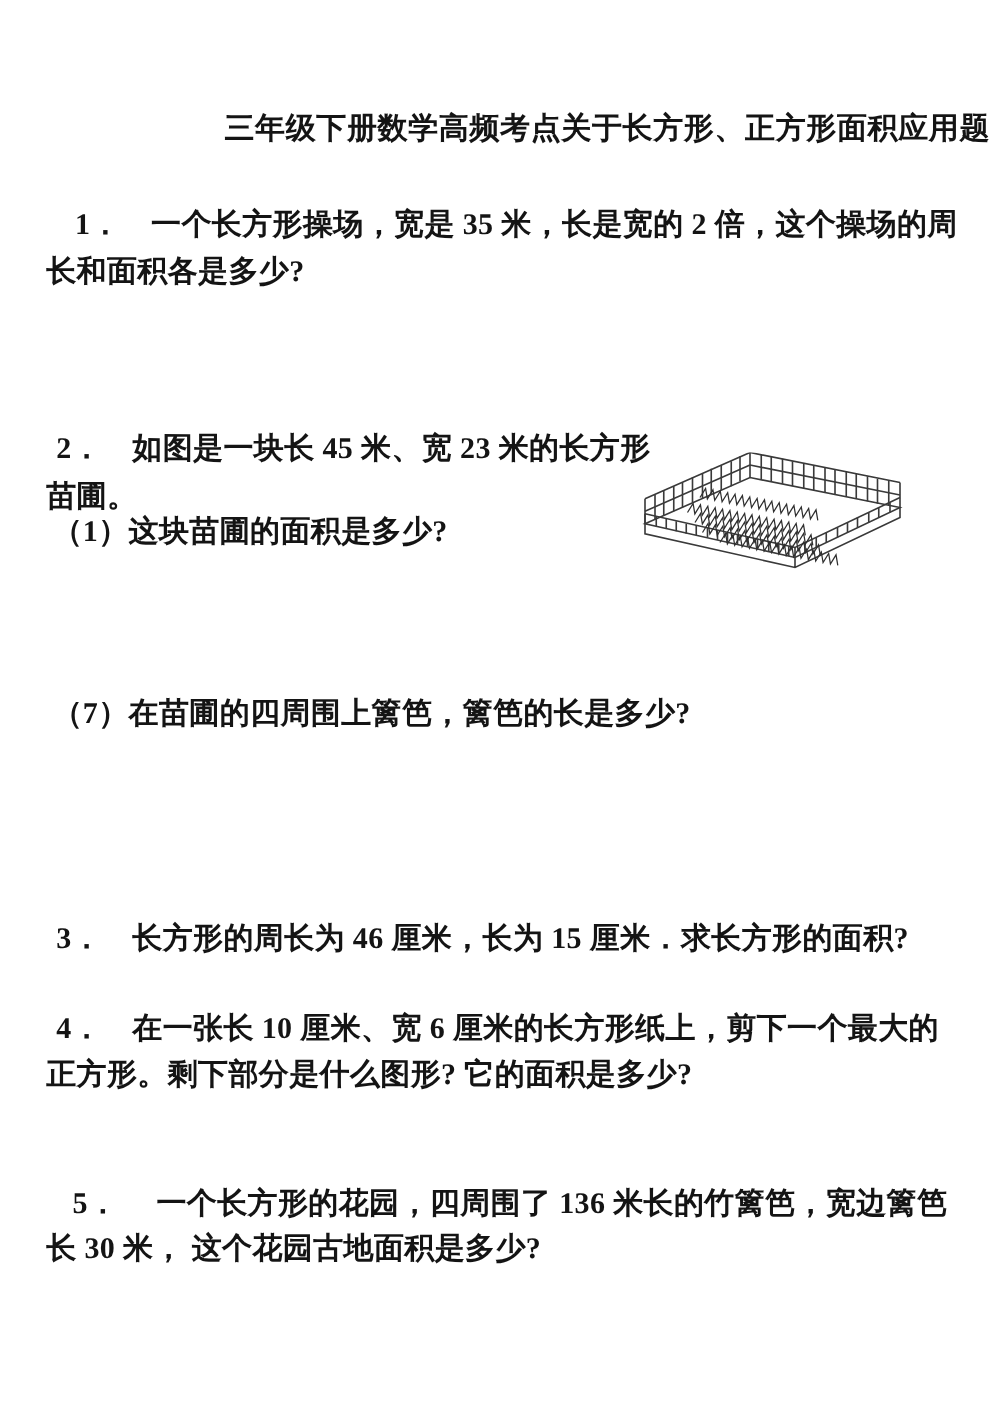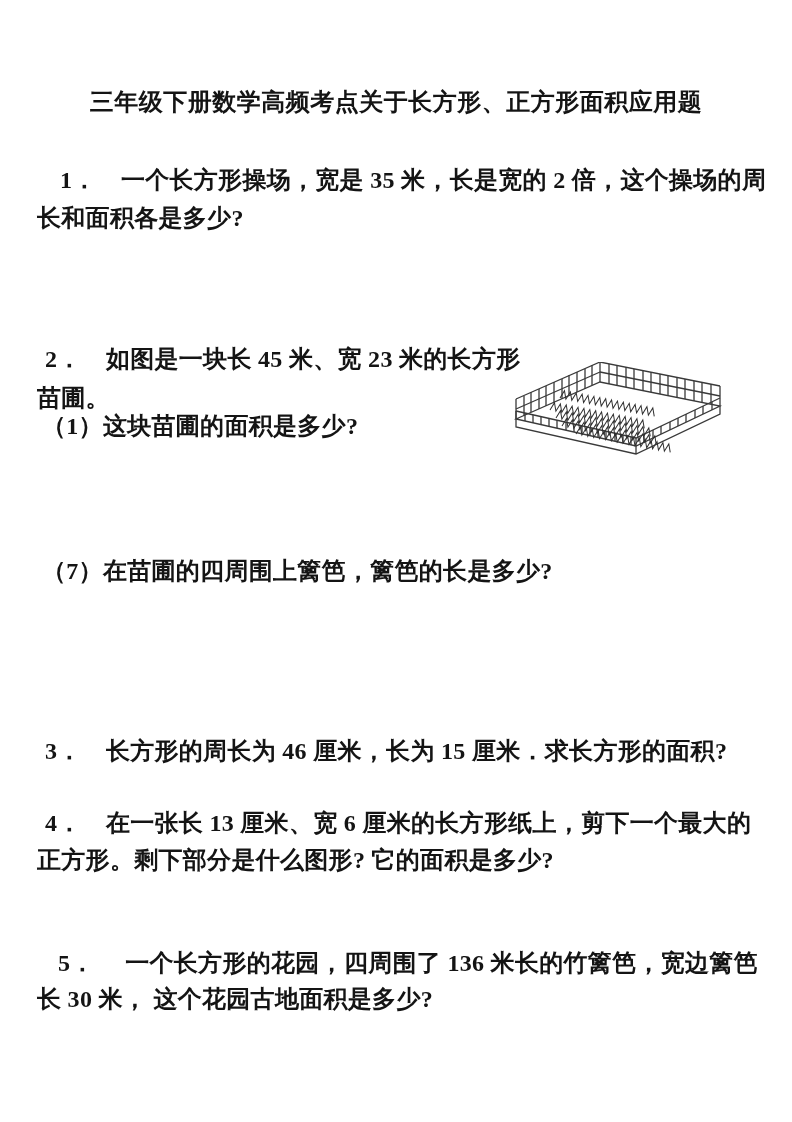--- a/index.html
+++ b/index.html
@@ -4,21 +4,21 @@
 <style>
   html,body{margin:0;padding:0;background:#e9e9e9;}
   .page{
     position:relative;width:792px;height:1122px;margin:0 auto;
     background:#ffffff;overflow:hidden;
     font-family:"Liberation Serif","DejaVu Serif",serif;
     color:#141414;
   }
   .doc-title{
     position:absolute;top:86px;left:0;width:100%;
-    text-align:center;font-size:24px;font-weight:700;
+    text-align:right;font-size:24px;font-weight:700;
     font-family:"Liberation Sans","DejaVu Sans",sans-serif;
     letter-spacing:0.5px;white-space:nowrap;
   }
   .line{
     position:absolute;white-space:nowrap;
     font-size:24px;font-weight:600;line-height:1.25;
     letter-spacing:0.3px;
   }
   .figure{
     position:absolute;left:506px;top:362px;width:228px;height:94px;
@@ -69,19 +69,19 @@
         <use href="#zz" transform="translate(42,46) rotate(11)"></use>
         <use href="#zz" transform="translate(48,54) rotate(11)"></use>
         <use href="#zz" transform="translate(54,62) rotate(11)"></use>
         <use href="#zz" transform="translate(68,70) rotate(11)"></use>
       </g>
     </svg>
   </div>
 
   <div class="line" style="left:45px;top:736px">3．　长方形的周长为 46 厘米，长为 15 厘米．求长方形的面积?</div>
 
-  <div class="line" style="left:45px;top:808px">4．　在一张长 13 厘米、宽 6 厘米的长方形纸上，剪下一个最大的</div>
+  <div class="line" style="left:45px;top:808px">4．　在一张长 10 厘米、宽 6 厘米的长方形纸上，剪下一个最大的</div>
   <div class="line" style="left:37px;top:845px">正方形。剩下部分是什么图形? 它的面积是多少?</div>
 
   <div class="line" style="left:58px;top:948px">5．　 一个长方形的花园，四周围了 136 米长的竹篱笆，宽边篱笆</div>
   <div class="line" style="left:37px;top:984px">长 30 米， 这个花园古地面积是多少?</div>
 
 </div>
 
 </body></html>

